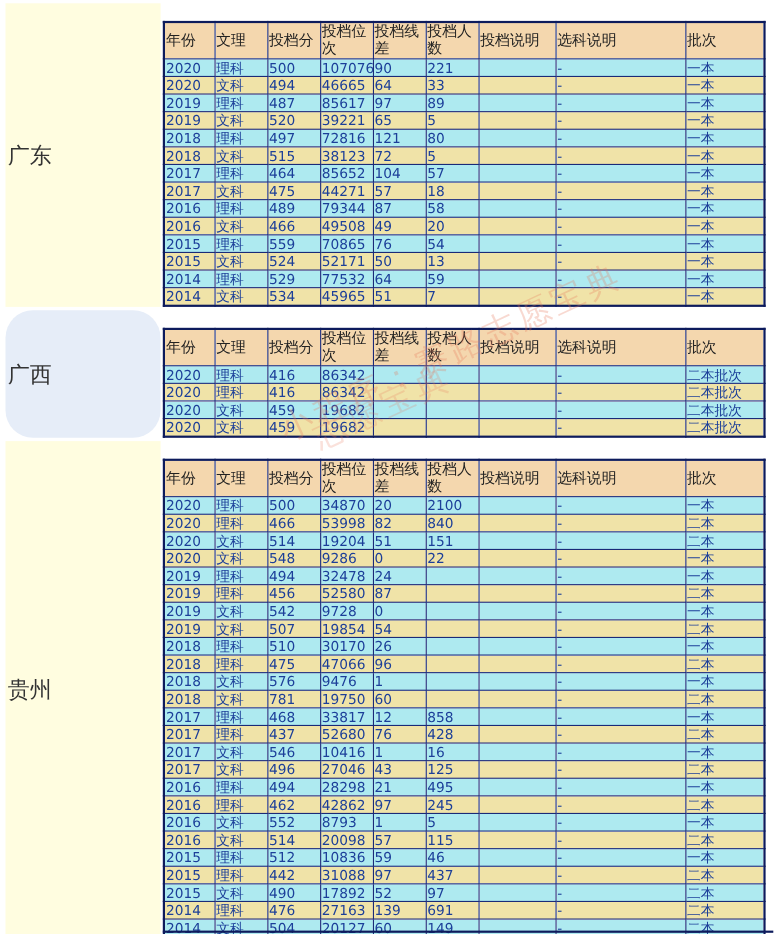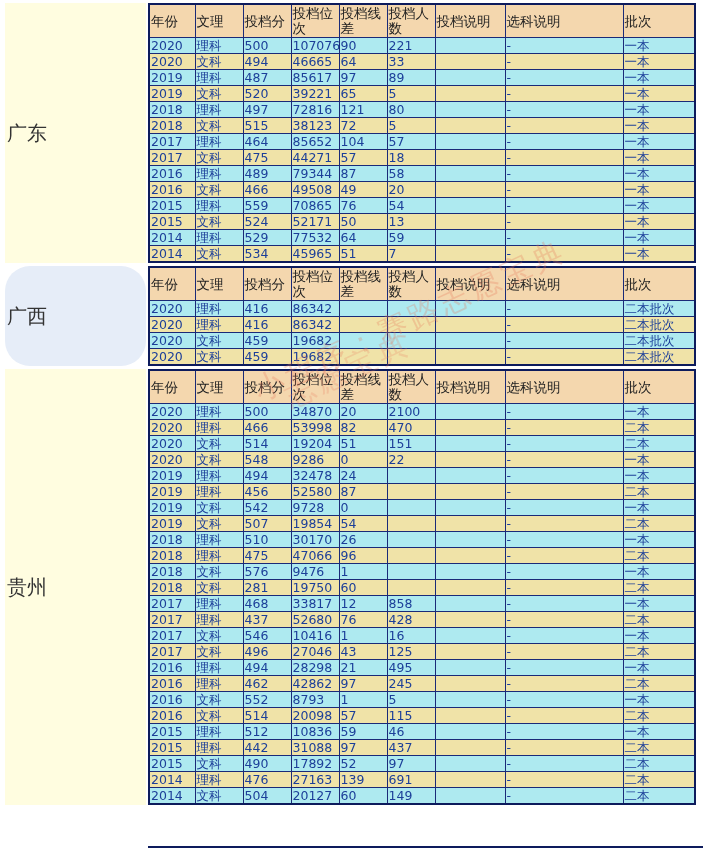--- a/index.html
+++ b/index.html
@@ -5,21 +5,21 @@
   html, body { margin: 0; padding: 0; background: #ffffff; }
   body { width: 705px; height: 849px; overflow: hidden; position: relative;
          font-family: "DejaVu Sans", "Liberation Sans", sans-serif; color: #1e3a8a; }
   .outer { position: absolute; left: 5px; top: 3px; width: 698px; border-collapse: separate; border-spacing: 0 4px; }
   .province-row { display: flex; margin-bottom: 3px; }
   .prov-label { width: 141px; display: flex; align-items: center; padding-left: 2px; box-sizing: border-box;
                 font-size: 20px; color: #333; }
   .prov-yellow { background: #fffde0; }
   .prov-blue { background: #e6edf8; border-radius: 25px; }
   .prov-table-wrap { width: 555px; margin-left: 2px; }
-  table.inner { border-collapse: collapse; width: 516px; table-layout: fixed; border: 2px solid #0d1b5c; }
+  table.inner { border-collapse: collapse; width: 516px; table-layout: fixed; border: 2px solid #0d1b5c; margin-top: 16px; }
   table.inner th, table.inner td { border: 1px solid #1a2a78; padding: 0 1px; text-align: left;
                                    overflow: hidden; white-space: nowrap; }
   table.inner th { background: #f4d7ae; color: #222; font-weight: normal; font-size: 13.5px; line-height: 15px;
                    height: 32px; white-space: normal; vertical-align: middle; }
   table.inner td { font-size: 12.5px; height: 15px; line-height: 15px; color: #1c3f99; }
   tr.r-blue td { background: #aeeaf0; }
   tr.r-yellow td { background: #f0e3a8; }
   td.c-type, td.c-batch { color: #2a5a6a; font-size: 13px; }
   td.c-batch { color: #1f5f6f; }
   .watermark { position: absolute; left: 240px; top: 300px; font-size: 30px; color: rgba(230,120,90,0.28);
@@ -341,21 +341,21 @@
               <td></td>
               <td>-</td>
               <td class="c-batch">一本</td>
             </tr>
             <tr class="r-yellow">
               <td>2020</td>
               <td class="c-type">理科</td>
               <td>466</td>
               <td>53998</td>
               <td>82</td>
-              <td>470</td>
+              <td>840</td>
               <td></td>
               <td>-</td>
               <td class="c-batch">二本</td>
             </tr>
             <tr class="r-blue">
               <td>2020</td>
               <td class="c-type">文科</td>
               <td>514</td>
               <td>19204</td>
               <td>51</td>
@@ -448,21 +448,21 @@
               <td>9476</td>
               <td>1</td>
               <td></td>
               <td></td>
               <td>-</td>
               <td class="c-batch">一本</td>
             </tr>
             <tr class="r-yellow">
               <td>2018</td>
               <td class="c-type">文科</td>
-              <td>281</td>
+              <td>781</td>
               <td>19750</td>
               <td>60</td>
               <td></td>
               <td></td>
               <td>-</td>
               <td class="c-batch">二本</td>
             </tr>
             <tr class="r-blue">
               <td>2017</td>
               <td class="c-type">理科</td>

